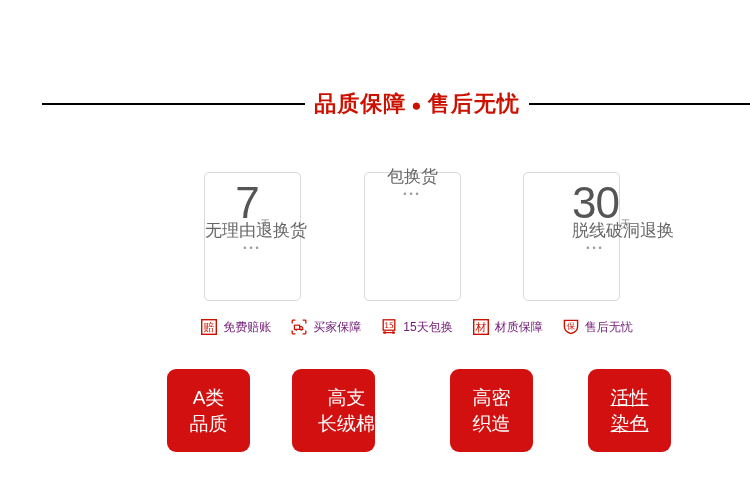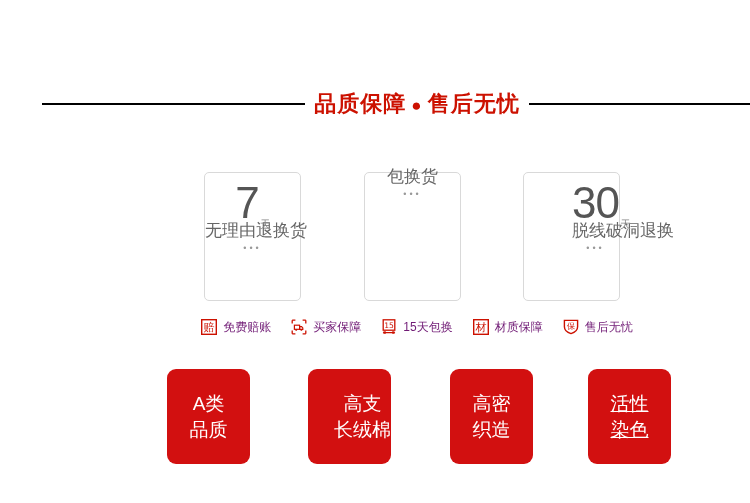--- a/index.html
+++ b/index.html
@@ -104,30 +104,30 @@
     color:#701a75;
     line-height:16px;
   }
 
   
   .red-row{
     position:absolute;left:0;top:369px;width:750px;height:96px;
   }
   .redbox{
     position:absolute;top:0;
-    width:83px;height:95px;
+    width:83px;height:83px;
     background:#d21010;
     border-radius:9px;
     color:#ffffff;
     display:flex;flex-direction:column;
     align-items:center;justify-content:center;
     box-sizing:border-box;
   }
   .redbox.r1{left:125px;}
-  .redbox.r2{left:266px;padding-left:26px;}
+  .redbox.r2{left:250px;padding-left:26px;}
   .redbox.r3{left:408px;text-align:right;}
   .redbox.r4{left:546px;text-decoration:underline;}
   .redbox span{
     font-size:19px;
     line-height:26px;
     font-weight:normal;
     white-space:nowrap;
     display:block;
   }
 </style>

